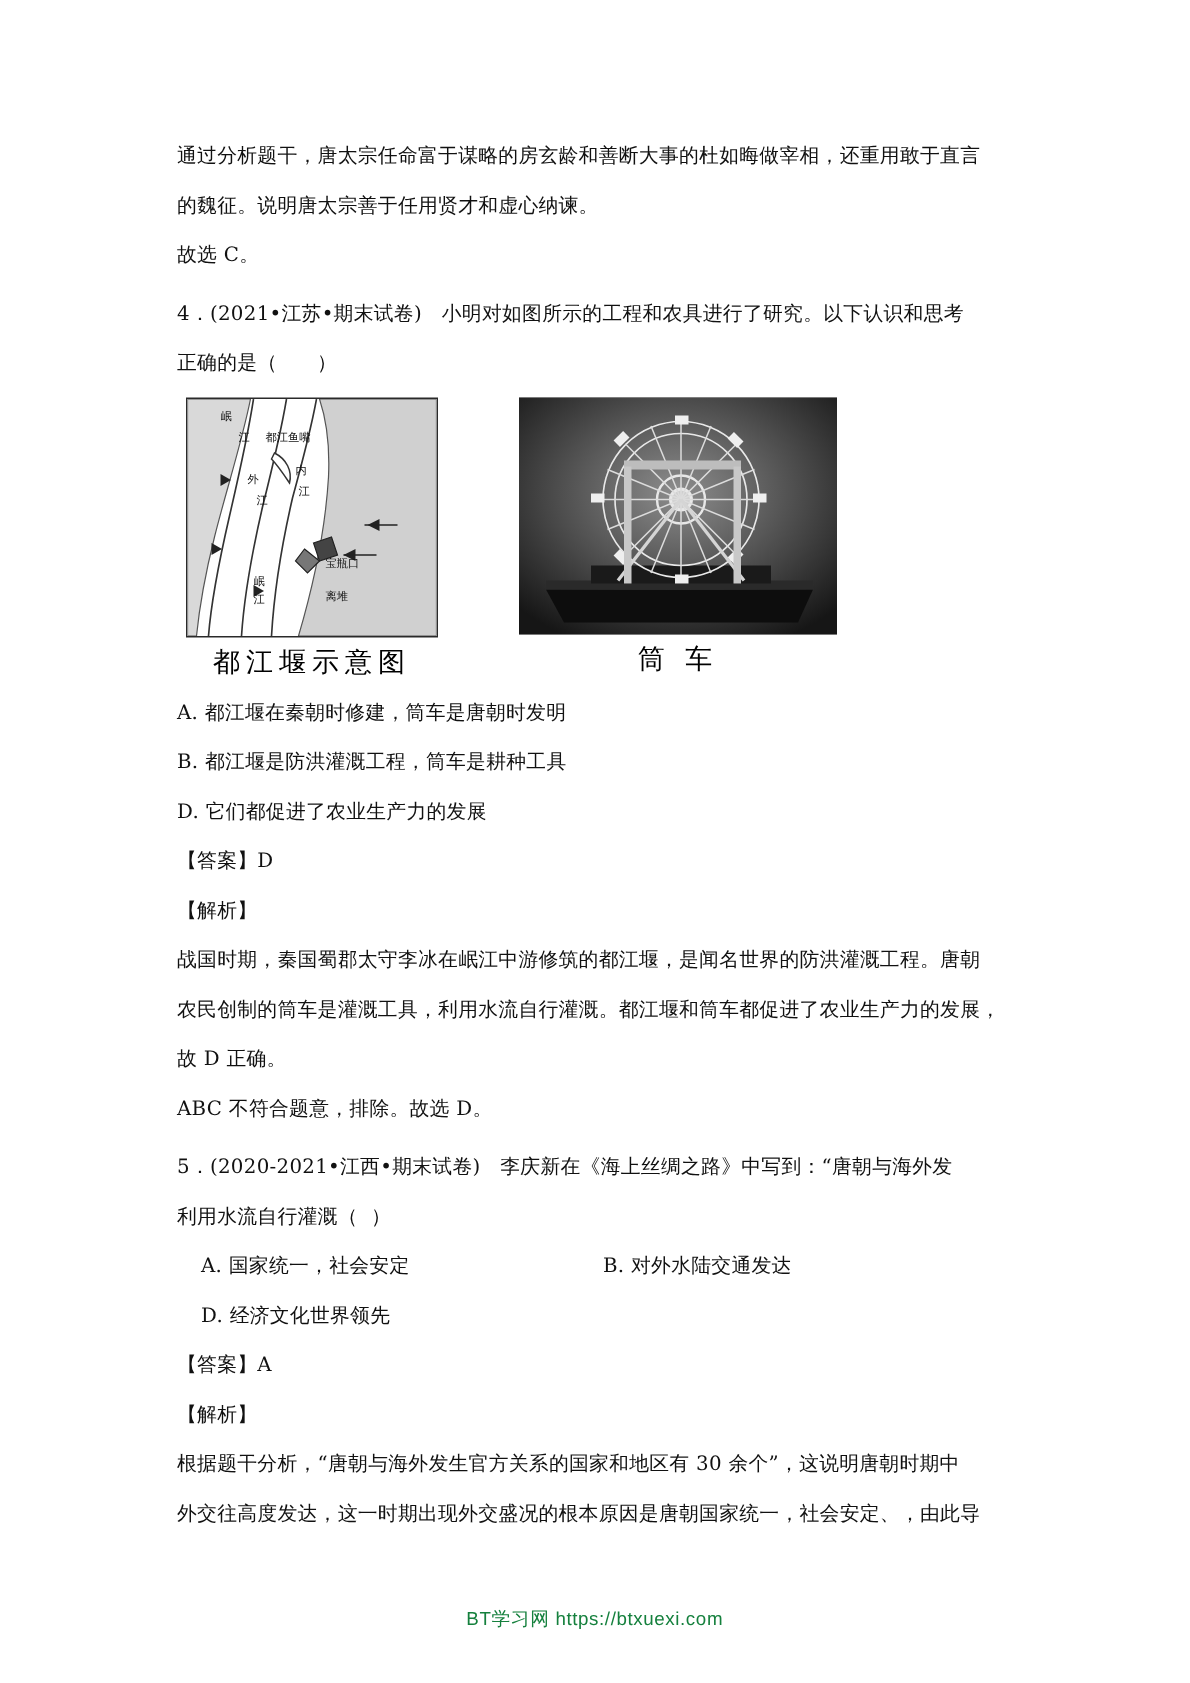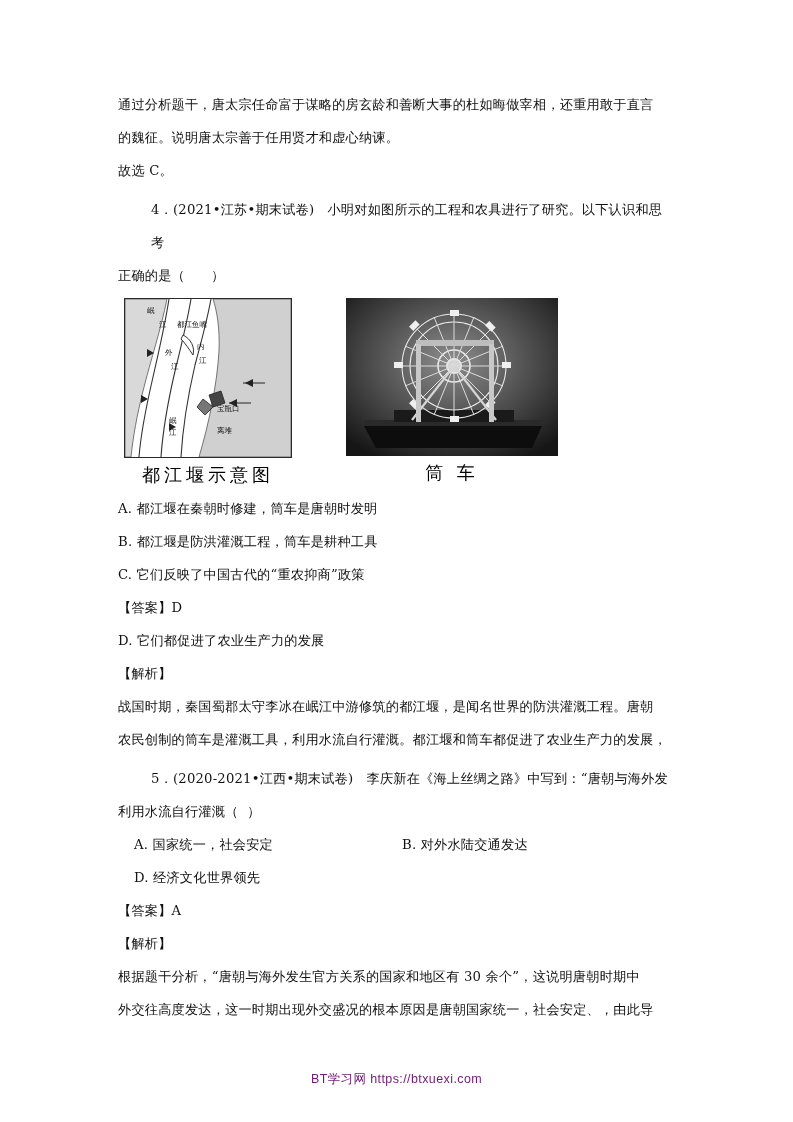--- a/index.html
+++ b/index.html
@@ -23,21 +23,21 @@
     box-sizing: border-box;
     padding: 88px 118px 0 118px;
   }
   .line {
     font-size: 13.2px;
     line-height: 33px;
     letter-spacing: 0.2px;
     white-space: pre-wrap;
     color: #111;
   }
-  .q-head { margin-top: 6px; margin-left: 33px; }
+  .q-head { margin-top: 6px; }
   .figures {
     display: flex;
     align-items: flex-start;
     justify-content: flex-start;
     gap: 54px;
     margin: 6px 0 2px 0;
     padding-left: 6px;
   }
   .fig-block {
     display: flex;
@@ -65,21 +65,21 @@
     position: relative;
     overflow: hidden;
   }
   .footer {
     position: absolute;
     left: 0;
     bottom: 34px;
     width: 793px;
     text-align: center;
     font-size: 12.5px;
-    color: #701a75;
+    color: #15803d;
     font-family: "Liberation Sans", sans-serif;
     letter-spacing: 0.4px;
   }
   .opts-row {
     display: flex;
     margin-left: 16px;
   }
   .opt-a { width: 268px; }
   svg { display: block; }
 </style>
@@ -195,27 +195,28 @@
           <rect x="70" y="46" width="5" height="78" fill="#c8c8c8"></rect>
           <rect x="143" y="46" width="5" height="78" fill="#c8c8c8"></rect>
         </svg>
       </div>
       <div class="fig-caption">筒  车</div>
     </div>
   </div>
 
   <div class="line">A. 都江堰在秦朝时修建，筒车是唐朝时发明</div>
   <div class="line">B. 都江堰是防洪灌溉工程，筒车是耕种工具</div>
-  <div class="line">C. 它们反映了中国古代的“重农抑商”政策</div>
+  <div class="line">D. 它们都促进了农业生产力的发展</div>
+
   <div class="line">【答案】D</div>
-
-  <div class="line">D. 它们都促进了农业生产力的发展</div>
   <div class="line">【解析】</div>
   <div class="line">战国时期，秦国蜀郡太守李冰在岷江中游修筑的都江堰，是闻名世界的防洪灌溉工程。唐朝</div>
   <div class="line">农民创制的筒车是灌溉工具，利用水流自行灌溉。都江堰和筒车都促进了农业生产力的发展，</div>
+  <div class="line">故 D 正确。</div>
+  <div class="line">ABC 不符合题意，排除。故选 D。</div>
 
   <div class="line q-head">5．(2020-2021•江西•期末试卷)   李庆新在《海上丝绸之路》中写到：“唐朝与海外发</div>
   <div class="line">利用水流自行灌溉（  ）</div>
 
   <div class="line opts-row">
     <span class="opt-a">A. 国家统一，社会安定</span>
     <span>B. 对外水陆交通发达</span>
   </div>
   <div class="line opts-row">
     <span>D. 经济文化世界领先</span>

